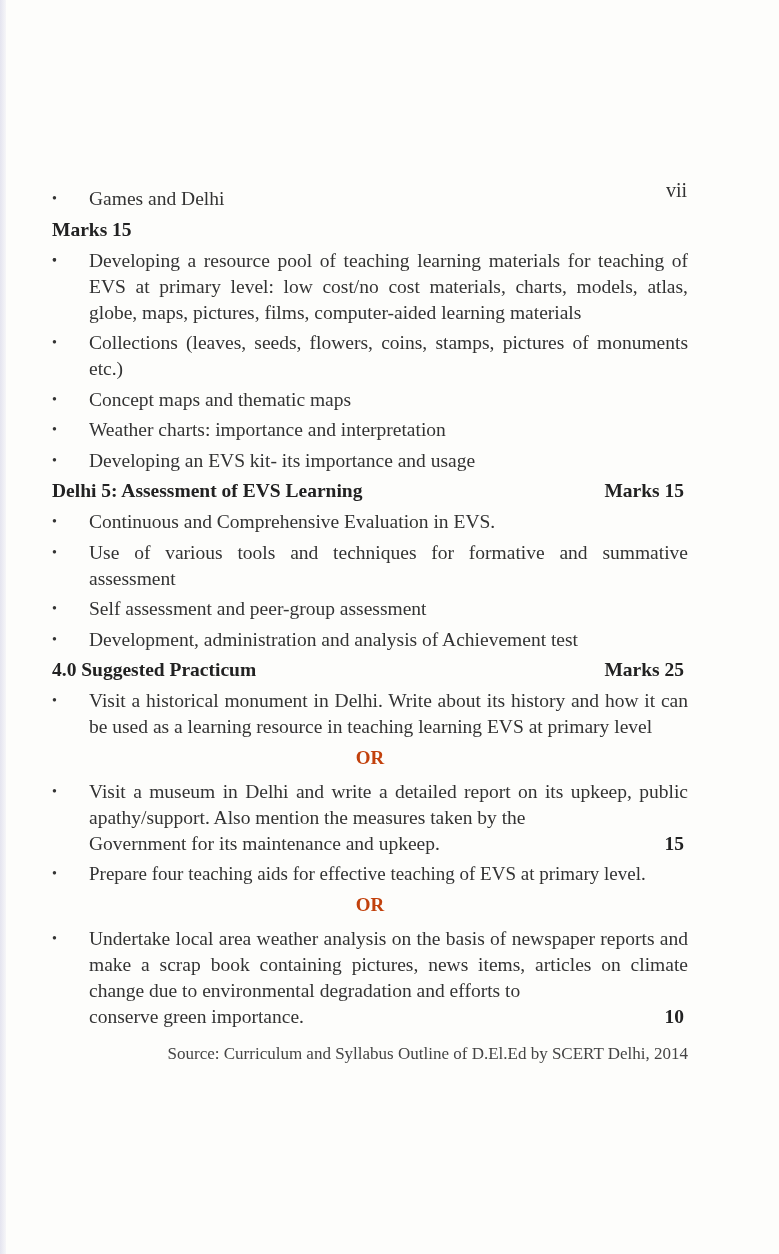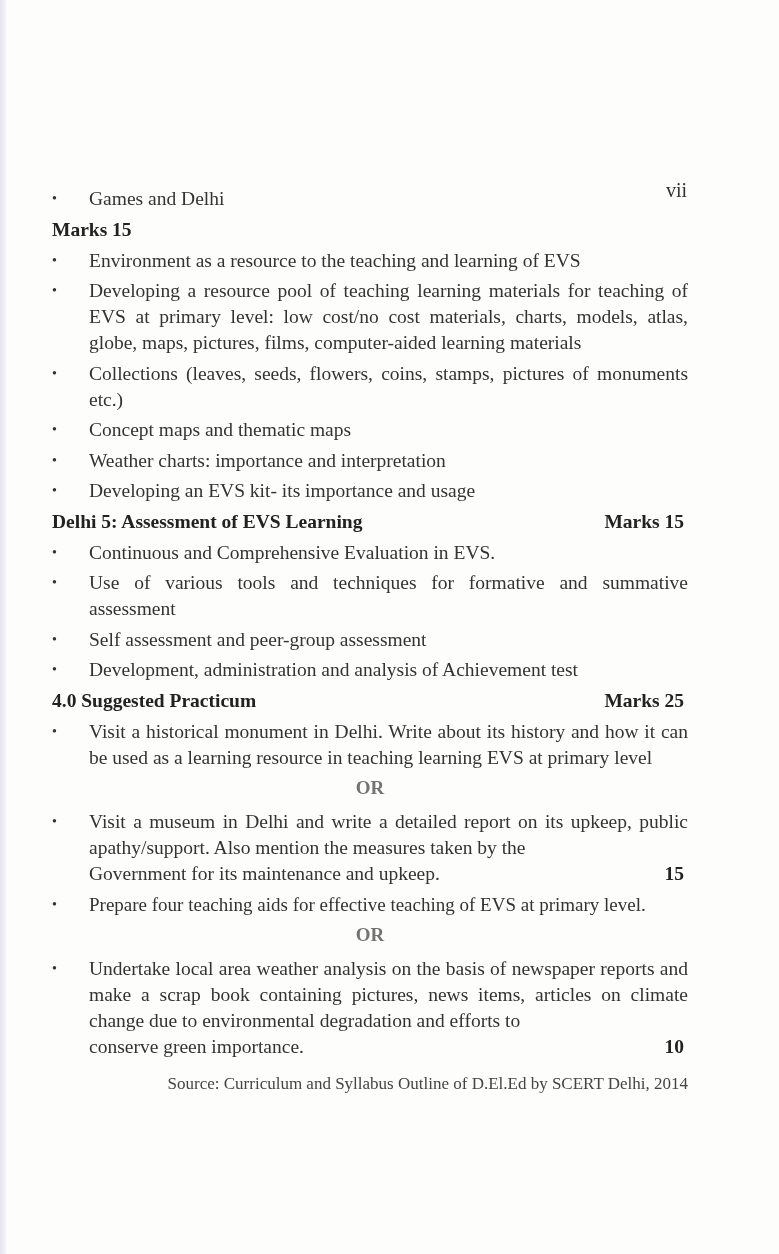--- a/index.html
+++ b/index.html
@@ -33,21 +33,21 @@
     font-size:14px; color:#333;
   }
   .heading {
     display:flex; justify-content:space-between;
     font-weight:bold; font-size:19.5px; line-height:26px;
     margin-top:2px; margin-bottom:5px; color:#222;
   }
   .heading .marks { padding-right:4px; }
   .or-line {
     text-align:center; font-weight:bold; font-size:19px; line-height:26px;
-    margin:4px 0 8px 0; color:#737373;
+    margin:4px 0 8px 0; color:#c2410c;
   }
   .line-with-marks { display:flex; justify-content:space-between; }
   .inline-marks { font-weight:bold; padding-right:4px; color:#222; }
   .source {
     margin-top:14px; text-align:right; 
     font-size:17px; color:#444;
   }
 </style>
 </head>
 <body>
@@ -61,21 +61,20 @@
   <div class="bullet-item">
     <span class="bullet">•</span>
     <span>Games and Delhi</span>
   </div>
 
   <div class="heading">
     <span class="marks">Marks 15</span>
   </div>
   <div class="bullet-item">
     <span class="bullet">•</span>
-    <span>Environment as a resource to the teaching and learning of EVS</span>
   </div>
   <div class="bullet-item">
     <span class="bullet">•</span>
     <span>Developing a resource pool of teaching learning materials for teaching of EVS at primary level: low cost/no cost materials, charts, models, atlas, globe, maps, pictures, films, computer-aided learning materials</span>
   </div>
   <div class="bullet-item">
     <span class="bullet">•</span>
     <span>Collections (leaves, seeds, flowers, coins, stamps, pictures of monuments etc.)</span>
   </div>
   <div class="bullet-item">

